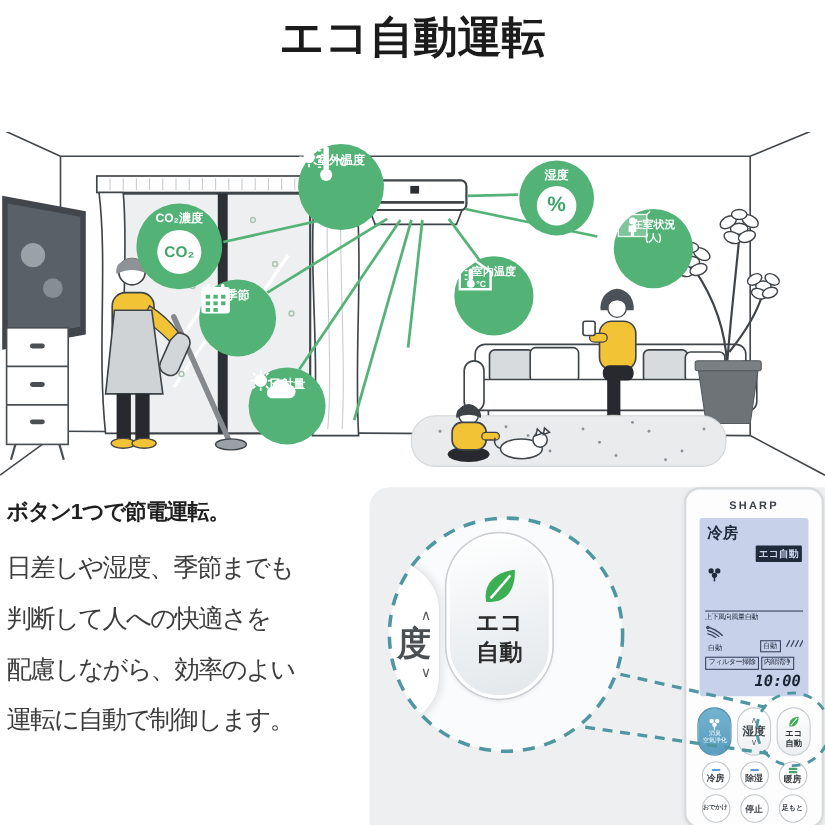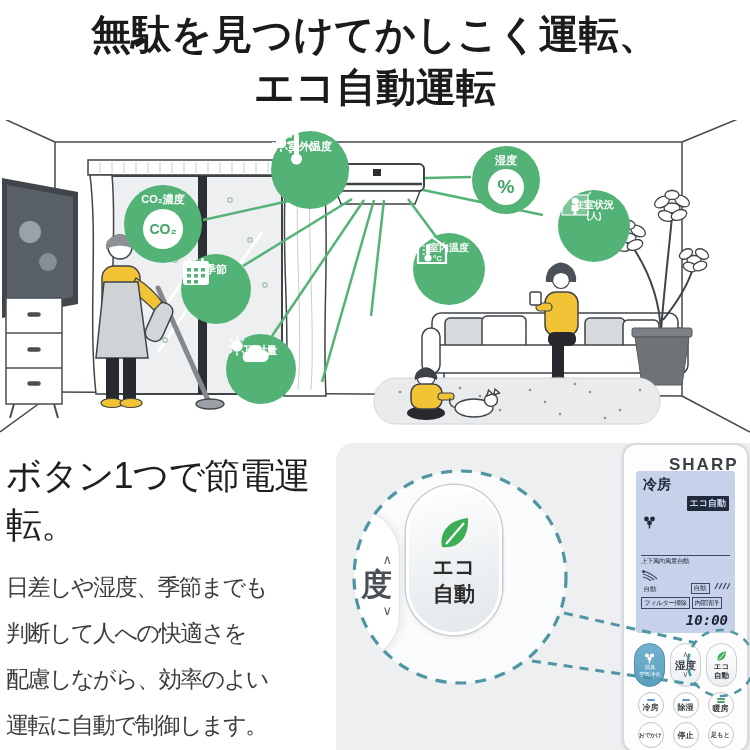--- a/index.html
+++ b/index.html
@@ -12,21 +12,21 @@
   .illu{position:absolute;top:120px;left:0;width:750px;height:318px;}
   .illu svg{position:absolute;top:0;left:0;}
   .badge{position:absolute;border-radius:50%;background:#53b377;color:#fff;
     display:flex;flex-direction:column;align-items:center;justify-content:flex-start;
     text-align:center;box-sizing:border-box;}
   .badge .b-label{font-weight:700;line-height:1.15;}
   .wcircle{background:#fff;border-radius:50%;display:flex;align-items:center;justify-content:center;
     color:#3fa468;font-weight:700;}
   
   .desc{position:absolute;left:6px;top:452px;width:334px;color:#3d3d3d;}
-  .desc .d-head{font-size:36px;font-weight:400;color:#1f1f1f;margin:0 0 14px 0;letter-spacing:-1px;}
+  .desc .d-head{font-size:20px;font-weight:700;color:#1f1f1f;margin:0 0 14px 0;letter-spacing:-1px;}
   .desc .d-line{font-size:23px;font-weight:400;line-height:46px;letter-spacing:-1.5px;white-space:nowrap;}
   
   .panel{position:absolute;left:336px;top:443px;width:424px;height:317px;
     background:#edeff0;border-top-left-radius:18px;}
   .mag{position:absolute;left:18px;top:28px;width:212px;height:212px;border-radius:50%;
     background:#fafbfc;overflow:hidden;z-index:3;}
   .part-pill{position:absolute;left:-66px;top:38px;width:112px;height:152px;border-radius:46px;
     background:#fff;border:1px solid #e1e5e7;box-shadow:3px 0 6px rgba(0,0,0,.07);
     display:flex;flex-direction:column;align-items:flex-end;justify-content:center;
     padding-right:7px;box-sizing:border-box;color:#4a4f54;}
@@ -36,22 +36,22 @@
     background:linear-gradient(165deg,#ffffff 0%,#eef1f3 55%,#e3e7ea 100%);
     border:3px solid #fff;box-shadow:0 0 0 1.5px #c9ced2,0 2px 5px rgba(0,0,0,.10);
     display:flex;flex-direction:column;align-items:center;justify-content:center;gap:2px;
     box-sizing:border-box;}
   .eco-oval .t{font-size:21px;font-weight:600;color:#2c2c2c;line-height:1.2;}
   .overlay{position:absolute;left:0;top:0;z-index:5;pointer-events:none;}
   
   .remote{position:absolute;left:286px;top:0;width:127px;height:310px;z-index:2;
     background:#fdfdfe;border:2px solid #d6dadd;border-radius:14px;box-sizing:border-box;
     box-shadow:0 1px 4px rgba(0,0,0,.08);}
-  .brand{margin-top:10px;text-align:left;font-size:17px;font-weight:700;
-    letter-spacing:2px;color:#3a4046;margin-left:45px;}
+  .brand{margin-top:10px;text-align:center;font-size:10px;font-weight:700;
+    letter-spacing:2px;color:#3a4046;}
   .lcd{position:absolute;left:12px;top:26px;width:99px;height:162px;background:#c7d1ea;
     border-radius:3px;color:#202a3a;}
   .lcd .mode{position:absolute;left:7px;top:5px;font-size:14px;font-weight:600;}
   .lcd .ecobadge{position:absolute;right:6px;top:25px;background:#202a3a;color:#c9d3ec;
     font-size:9px;font-weight:600;padding:1px 3px;border-radius:1px;}
   .lcd .clover{position:absolute;left:7px;top:44px;}
   .swing{position:absolute;left:5px;right:5px;top:84px;border-top:1.5px solid #3b4763;padding-top:1px;}
   .swing .hd{font-size:6.5px;letter-spacing:-0.5px;white-space:nowrap;}
   .swing .row{display:flex;align-items:flex-end;justify-content:space-between;margin-top:1px;}
   .swing .auto{font-size:6.5px;}
@@ -79,21 +79,20 @@
   .cbtn .lbl.small{font-size:6.5px;transform:scale(.85);}
   .mark{width:8px;height:2px;border-radius:1px;margin-bottom:2px;}
   .mark.blue{background:#5b9bd5;} .mark.teal{background:#4aa06b;box-shadow:0 3px 0 #4aa06b;margin-bottom:4px;}
 </style>
 </head>
 <body>
 
 <div class="page">
 
   <div class="title">
-    <div>無駄を見つけてかしこく運転、</div>
     <div>エコ自動運転</div>
   </div>
 
   <div class="illu">
     <svg width="750" height="318" viewBox="0 0 750 318">
 
       <g stroke="#43484d" stroke-width="1.5" fill="none">
         <line x1="55" y1="22" x2="682" y2="22"></line>
         <line x1="55" y1="22" x2="55" y2="272"></line>
         <line x1="682" y1="22" x2="682" y2="276"></line>

